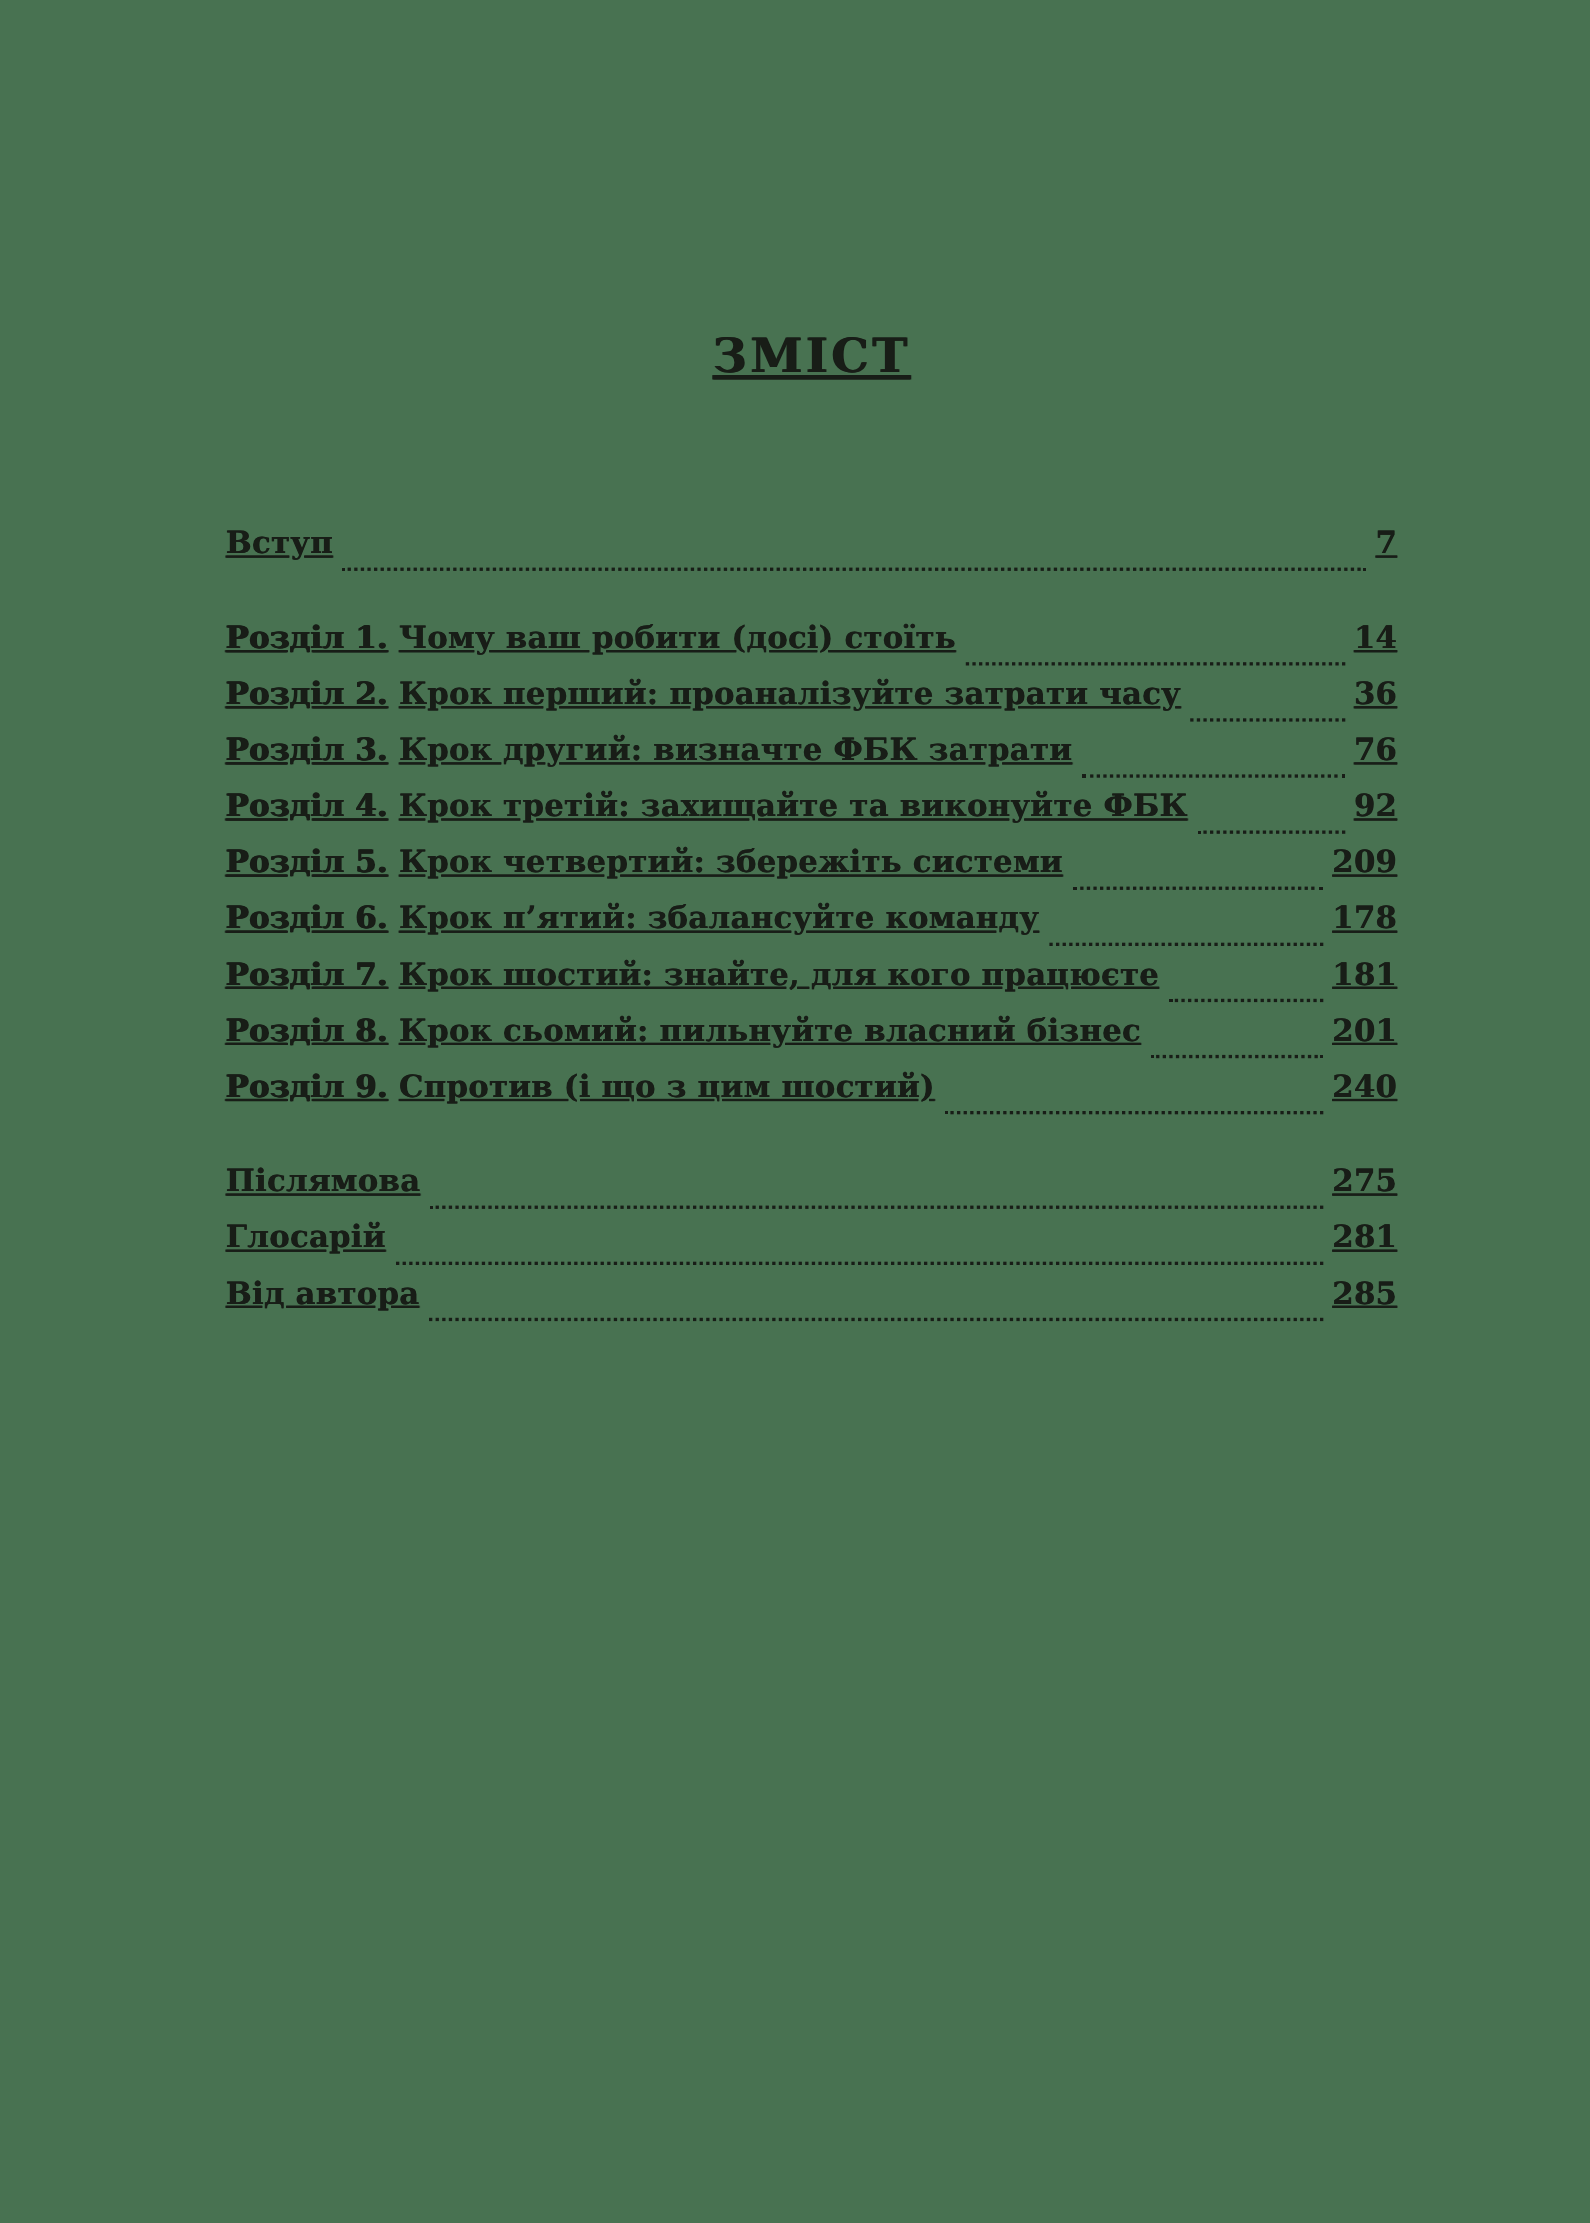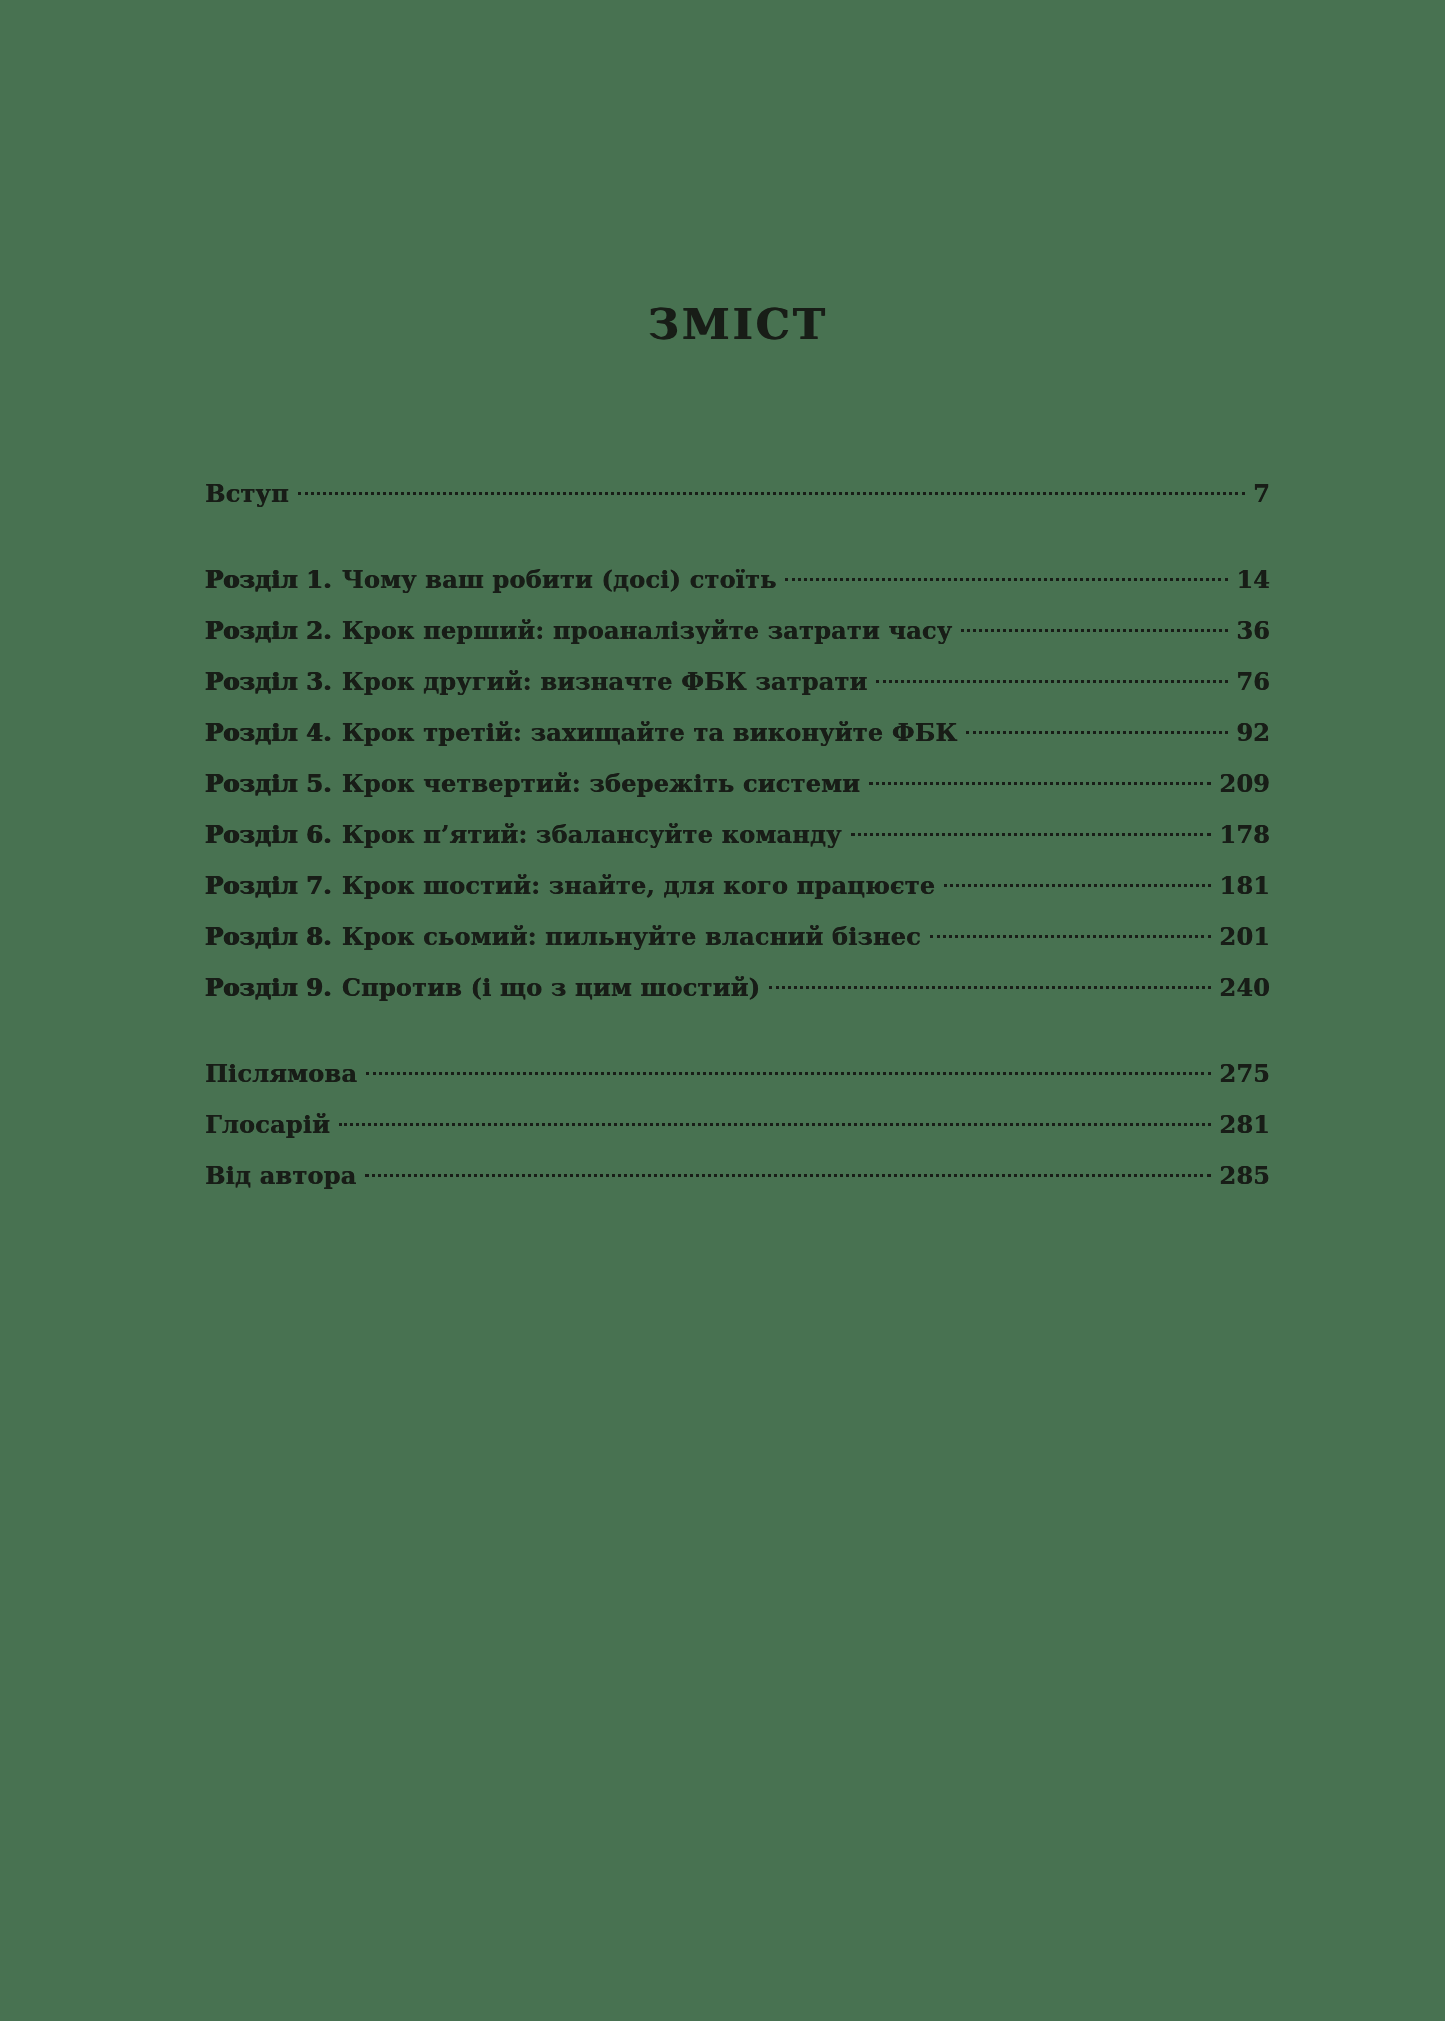--- a/index.html
+++ b/index.html
@@ -5,33 +5,33 @@
   html,body{margin:0;padding:0;background:#487251;}
   .page{
     position:relative;
     width:1445px;height:2021px;
     background:#487251;
     color:#181d17;
     font-family:"DejaVu Serif","Liberation Serif",serif;
     font-weight:700;
     overflow:hidden;
   }
-  .content{position:absolute;left:205px;top:0;width:1065px;}
+  .content{position:absolute;left:205px;top:0;width:1065px;text-decoration:underline;}
   .doc-title{
     margin:0;padding-top:301px;
     font-size:43px;line-height:46px;
     text-align:center;letter-spacing:3px;
     text-shadow:1px 0 0 currentColor;
   }
   .toc{margin-top:121px;}
   .group{margin-top:35px;}
   .row{
-    display:flex;align-items:center;
+    display:flex;align-items:flex-end;
     height:51px;line-height:51px;
-    font-size:24px;letter-spacing:0.2px;
+    font-size:28px;letter-spacing:0.2px;
   }
   .label{
     margin-right:10px;white-space:pre;
     text-shadow:0.9px 0 0 currentColor,-0.4px 0 0 currentColor;
   }
   .etitle,.pg{text-shadow:0.45px 0 0 currentColor;}
   .leader{
     flex:1 1 auto;min-width:18px;
     border-bottom:3px dotted currentColor;
     margin:0 6px 0 9px;

